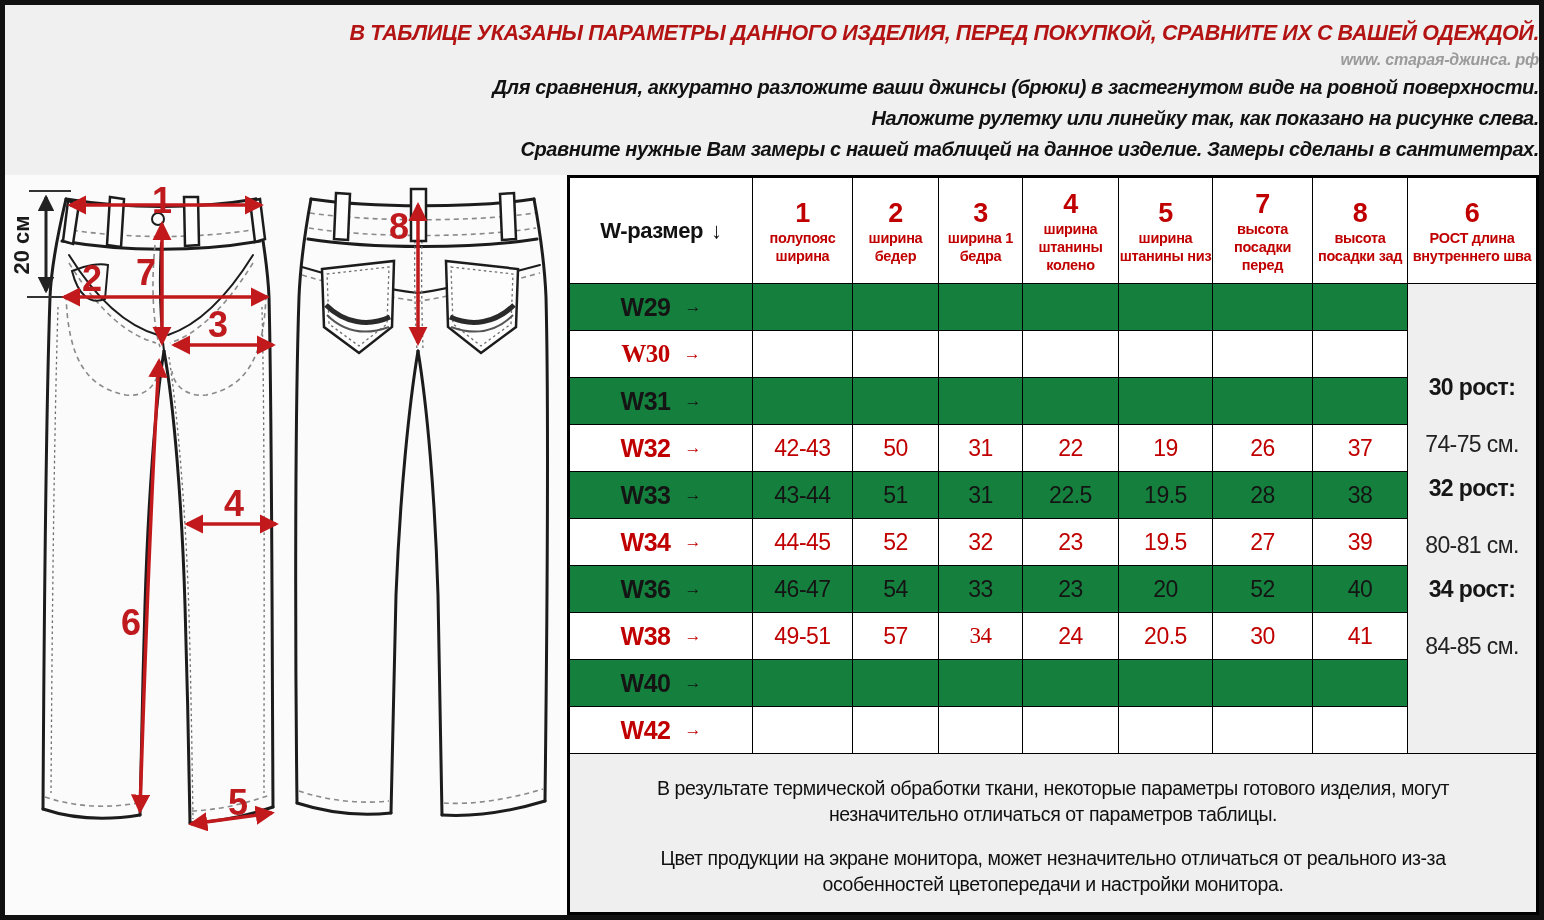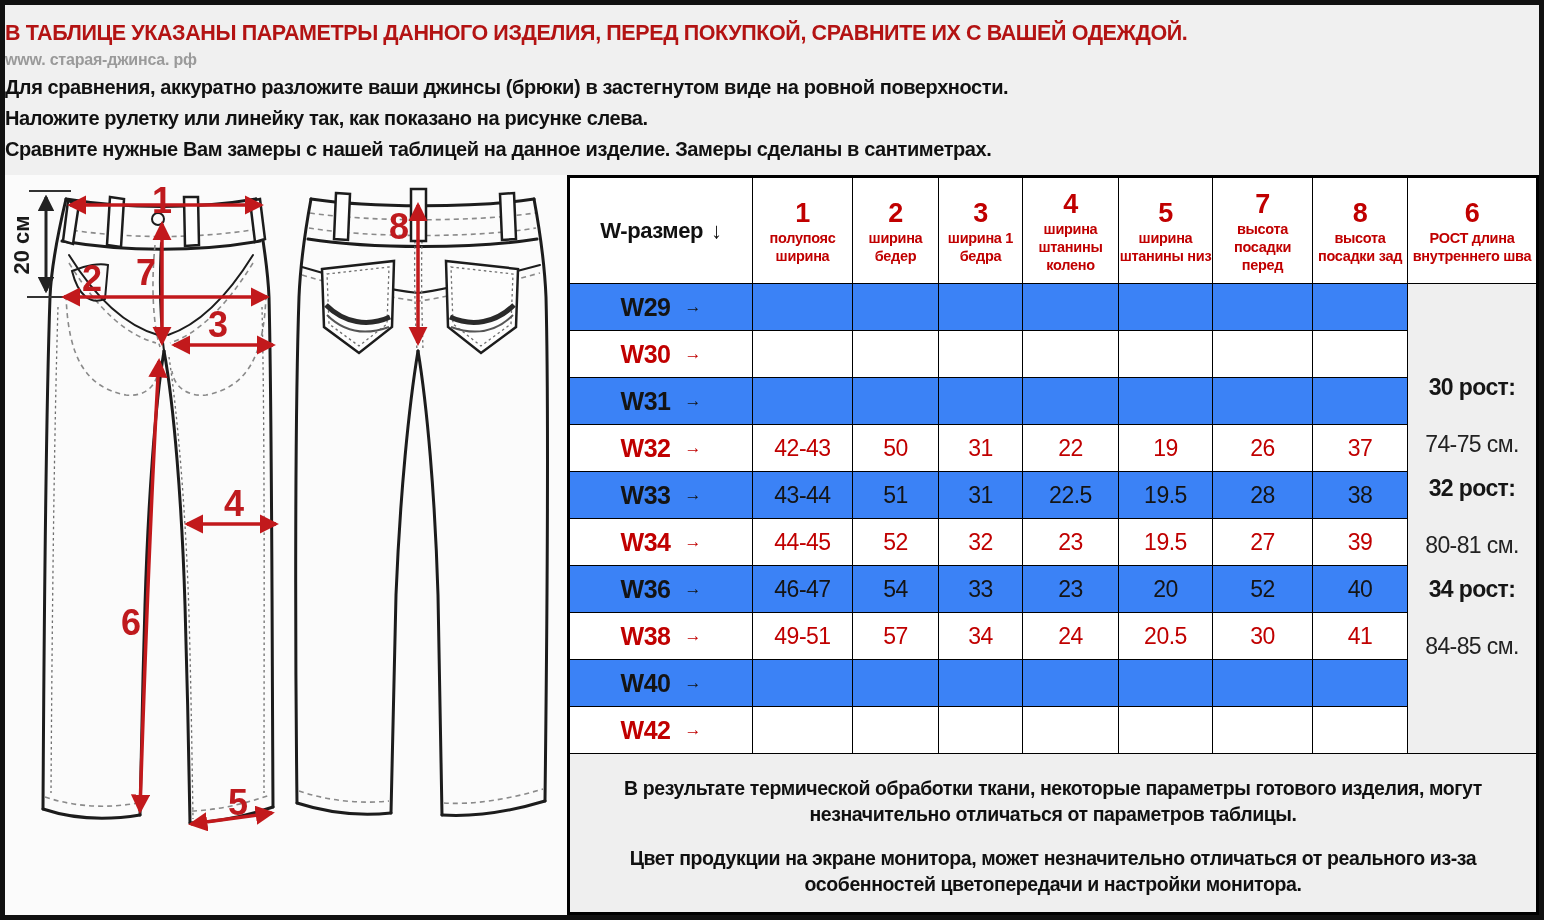--- a/index.html
+++ b/index.html
@@ -5,21 +5,21 @@
   * { margin:0; padding:0; box-sizing:border-box; }
   html,body { width:1544px; height:920px; }
   body { font-family:"Liberation Sans", sans-serif; background:#fff; }
   .page {
     width:1544px; height:920px;
     border:5px solid #111;
     background:#f0f0f0;
     overflow:hidden;
   }
   
-  .hdr { height:170px; text-align:left; padding-top:16px; }
+  .hdr { height:170px; text-align:right; padding-top:16px;font-style:italic; }
   .hdr-title { font-size:21.5px; font-weight:bold; color:#b31313; letter-spacing:-0.4px; }
   .hdr-url { font-size:16px; font-weight:bold; color:#9a9a9a; margin-top:5px; letter-spacing:-0.2px; }
   .hdr-line { font-size:20px; font-weight:bold; color:#111; margin-top:6px; letter-spacing:-0.4px; line-height:1.25; }
   
   .content { display:flex; height:740px; }
   .diagram-panel { width:562px; height:740px; background:#fbfbfb; position:relative; flex:0 0 562px; }
   
   .size-table {
     flex:1 1 auto; height:740px;
     border:3px solid #000; background:#fff;
@@ -31,37 +31,37 @@
           display:flex; align-items:center; justify-content:center; background:#fff; }
   .cell.no-r { border-right:none; }
   .hcell { flex-direction:column; text-align:center; padding-top:2px; }
   .hnum { font-size:27px; font-weight:bold; color:#c00000; line-height:1.15; letter-spacing:-0.5px; }
   .hlbl { font-size:14.5px; font-weight:bold; color:#c00000; line-height:1.25; letter-spacing:-0.3px; }
   .wsize-cell { font-size:22px; font-weight:bold; color:#111; letter-spacing:-0.4px; }
   .wsize-cell .dn { margin-left:8px; font-weight:normal; }
   .size-cell .sz { font-size:25px; font-weight:bold; letter-spacing:-0.5px; }
   .size-cell .arr { font-size:17px; margin-left:14px; }
   .val-cell { font-size:23px; letter-spacing:-0.5px; }
-  .row-black { background:#3b82f6; color:#141414; }
+  .row-black { background:#15803d; color:#141414; }
   .row-red   { background:#ffffff; color:#c00000; }
   .rost-cell {
     grid-column:9; grid-row:2 / span 10;
     background:#efefef;
     flex-direction:column; gap:17px;
     border-right:none;
     padding-bottom:4px;
   }
   .rost-t { font-size:23px; font-weight:bold; color:#161616; text-align:center; letter-spacing:-0.6px; }
   .rost-v { font-size:23px; color:#222; text-align:center; letter-spacing:-0.6px;margin-top:30px; }
   .foot-cell {
     grid-column:1 / span 9; grid-row:12;
     background:#efefef; border:none;
     flex-direction:column; gap:17px; padding:6px 30px 0 30px;
   }
-  .foot-p { font-size:19.5px; font-weight:bold; color:#101010; text-align:center;
+  .foot-p { font-size:19.5px; font-weight:normal; color:#101010; text-align:center;
             line-height:1.35; letter-spacing:-0.4px; max-width:940px; }
   
   .ol  { fill:none; stroke:#1c1c1c; stroke-width:3;   stroke-linecap:round; }
   .ol2 { fill:none; stroke:#1c1c1c; stroke-width:2;   stroke-linecap:round; }
   .fillw { fill:#fdfdfd; stroke:#1c1c1c; stroke-width:2.5; }
   .st  { fill:none; stroke:#8a8a8a; stroke-width:1.6; stroke-dasharray:5 4; }
   .st2 { fill:none; stroke:#6f6f6f; stroke-width:1.3; stroke-dasharray:2.5 3; }
   .red { fill:none; stroke:#c2191c; stroke-width:3.5; }
   .blk { fill:none; stroke:#222;    stroke-width:3; }
   .ref { fill:none; stroke:#333;    stroke-width:2; }
@@ -256,21 +256,21 @@
           <span class="sz">W29</span>
           <span class="arr">→</span>
         </div>
         <div class="cell val-cell row-black" style="grid-area: 2 / 2;"></div>
         <div class="cell val-cell row-black" style="grid-area: 2 / 3;"></div>
         <div class="cell val-cell row-black" style="grid-area: 2 / 4;"></div>
         <div class="cell val-cell row-black" style="grid-area: 2 / 5;"></div>
         <div class="cell val-cell row-black" style="grid-area: 2 / 6;"></div>
         <div class="cell val-cell row-black" style="grid-area: 2 / 7;"></div>
         <div class="cell val-cell row-black" style="grid-area: 2 / 8;"></div>
-        <div class="cell size-cell row-red" style="grid-area: 3 / 1;">
+        <div class="cell size-cell row-red" style="grid-area: 3 / 1; font-family: Liberation Serif, serif;">
           <span class="sz">W30</span>
           <span class="arr">→</span>
         </div>
         <div class="cell val-cell row-red" style="grid-area: 3 / 2;"></div>
         <div class="cell val-cell row-red" style="grid-area: 3 / 3;"></div>
         <div class="cell val-cell row-red" style="grid-area: 3 / 4;"></div>
         <div class="cell val-cell row-red" style="grid-area: 3 / 5;"></div>
         <div class="cell val-cell row-red" style="grid-area: 3 / 6;"></div>
         <div class="cell val-cell row-red" style="grid-area: 3 / 7;"></div>
         <div class="cell val-cell row-red" style="grid-area: 3 / 8;"></div>
@@ -328,21 +328,21 @@
         <div class="cell val-cell row-black" style="grid-area: 8 / 5;">23</div>
         <div class="cell val-cell row-black" style="grid-area: 8 / 6;">20</div>
         <div class="cell val-cell row-black" style="grid-area: 8 / 7;">52</div>
         <div class="cell val-cell row-black" style="grid-area: 8 / 8;">40</div>
         <div class="cell size-cell row-red" style="grid-area: 9 / 1;">
           <span class="sz">W38</span>
           <span class="arr">→</span>
         </div>
         <div class="cell val-cell row-red" style="grid-area: 9 / 2;">49-51</div>
         <div class="cell val-cell row-red" style="grid-area: 9 / 3;">57</div>
-        <div class="cell val-cell row-red" style="grid-area: 9 / 4;">34</div>
+        <div class="cell val-cell row-red" style="grid-area: 9 / 4; font-family: Liberation Serif, serif;">34</div>
         <div class="cell val-cell row-red" style="grid-area: 9 / 5;">24</div>
         <div class="cell val-cell row-red" style="grid-area: 9 / 6;">20.5</div>
         <div class="cell val-cell row-red" style="grid-area: 9 / 7;">30</div>
         <div class="cell val-cell row-red" style="grid-area: 9 / 8;">41</div>
         <div class="cell size-cell row-black" style="grid-area: 10 / 1;">
           <span class="sz">W40</span>
           <span class="arr">→</span>
         </div>
         <div class="cell val-cell row-black" style="grid-area: 10 / 2;"></div>
         <div class="cell val-cell row-black" style="grid-area: 10 / 3;"></div>

